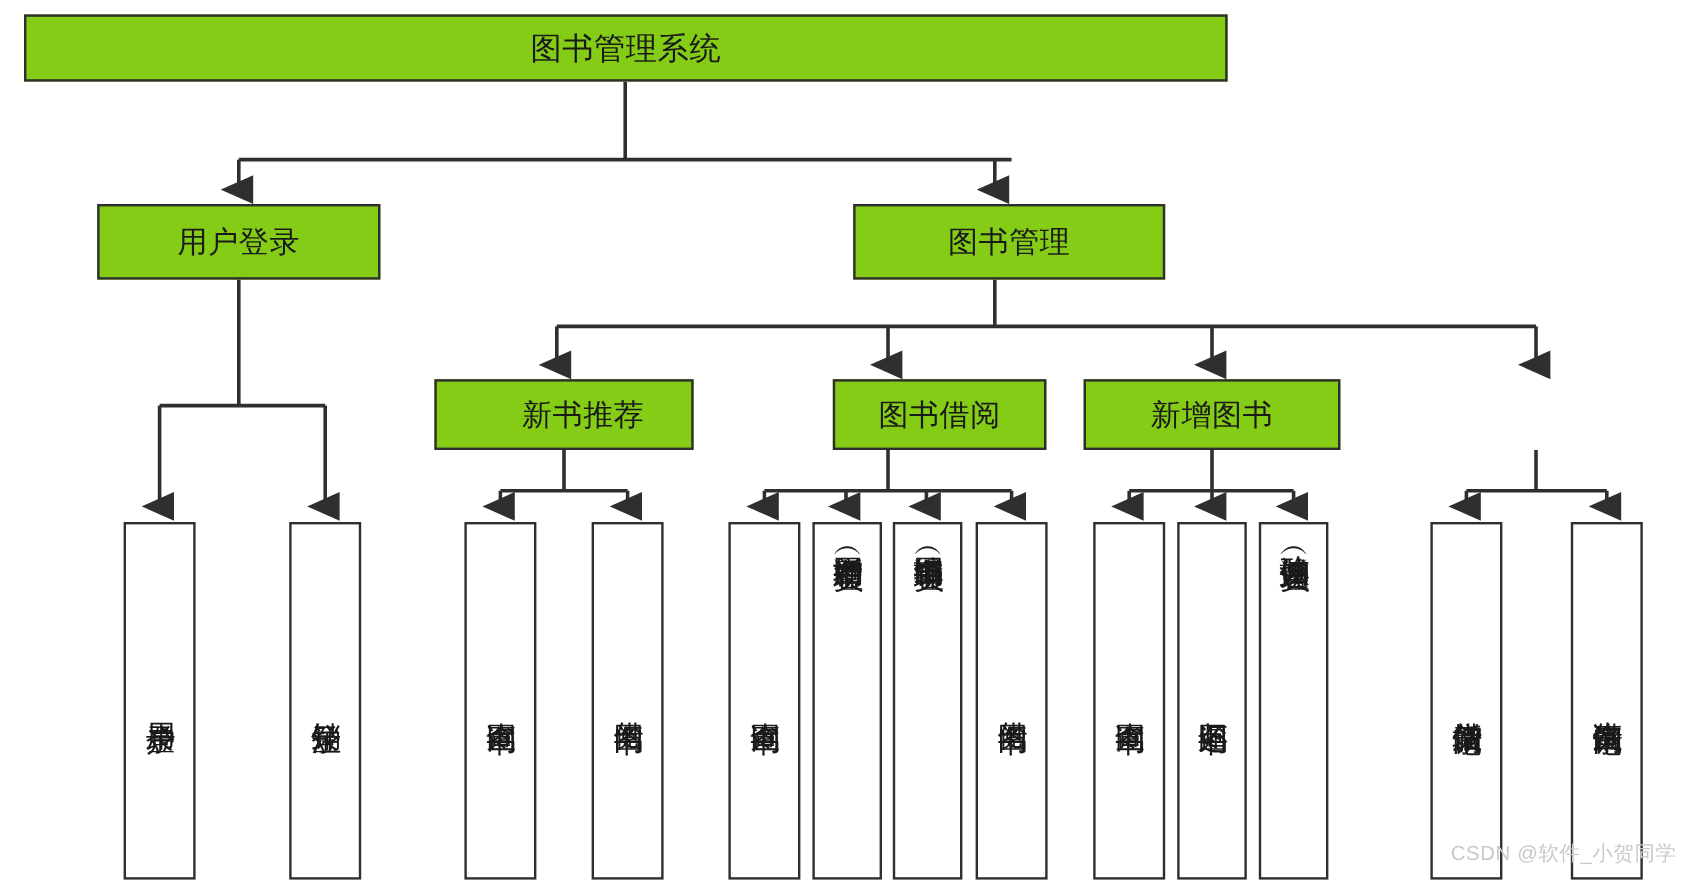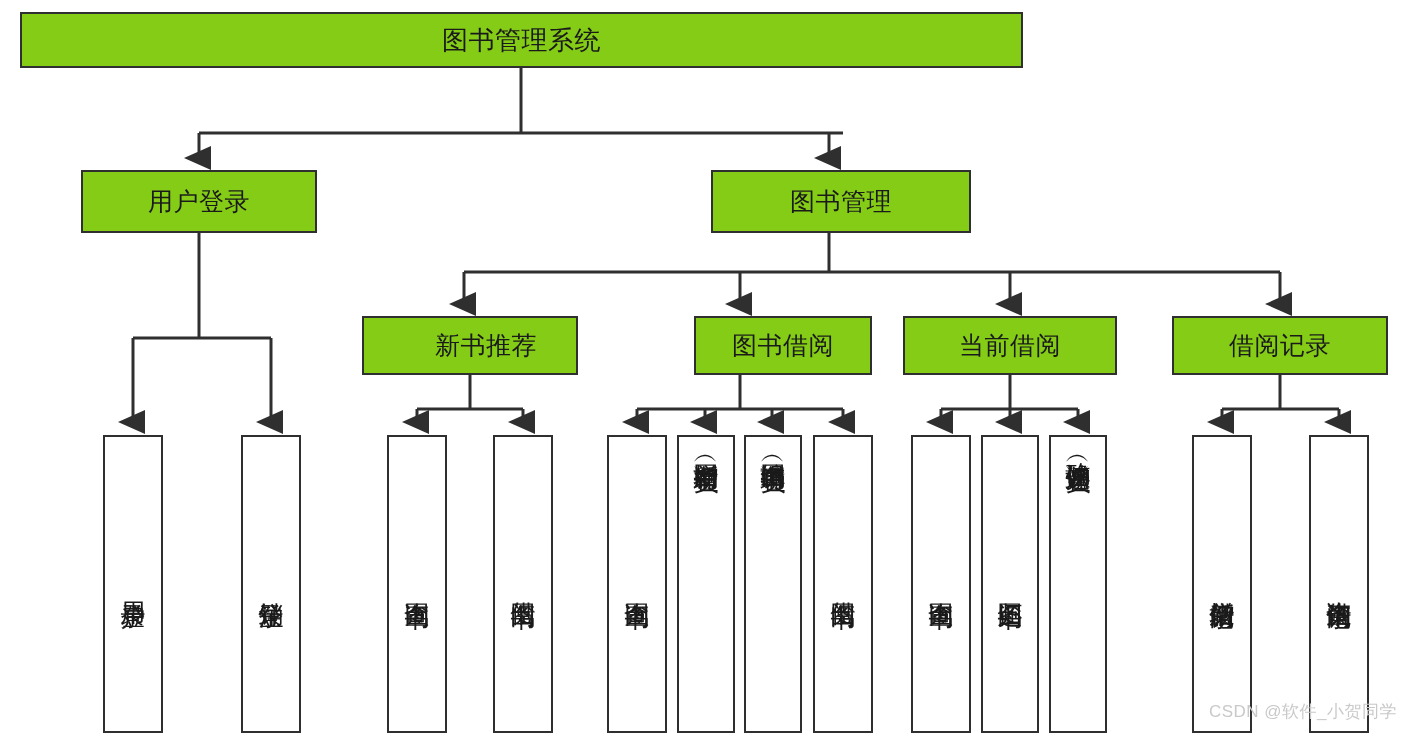--- a/index.html
+++ b/index.html
@@ -138,24 +138,21 @@
     <span>图书管理</span>
   </div>
 
   <div class="node" style="left:362px; top:316px; width:216px; height:59px;padding-left:32px;">
     <span>新书推荐</span>
   </div>
   <div class="node" style="left:650px; top:316px; width:178px; height:59px;margin-left:44px;">
     <span>图书借阅</span>
   </div>
   <div class="node" style="left:903px; top:316px; width:214px; height:59px;">
-    <span>当前借阅</span>
-  </div>
-  <div class="node" style="left:1172px; top:316px; width:216px; height:59px;">
-    <span>借阅记录</span>
+    <span>新增图书</span>
   </div>
 
   <div class="leaf mid" style="left:103px; top:435px; width:60px; height:298px;">
     <span class="vtext">用户登录</span>
   </div>
   <div class="leaf mid" style="left:241px; top:435px; width:60px; height:298px;">
     <span class="vtext">注销登录</span>
   </div>
 
   <div class="leaf mid" style="left:387px; top:435px; width:60px; height:298px;">

